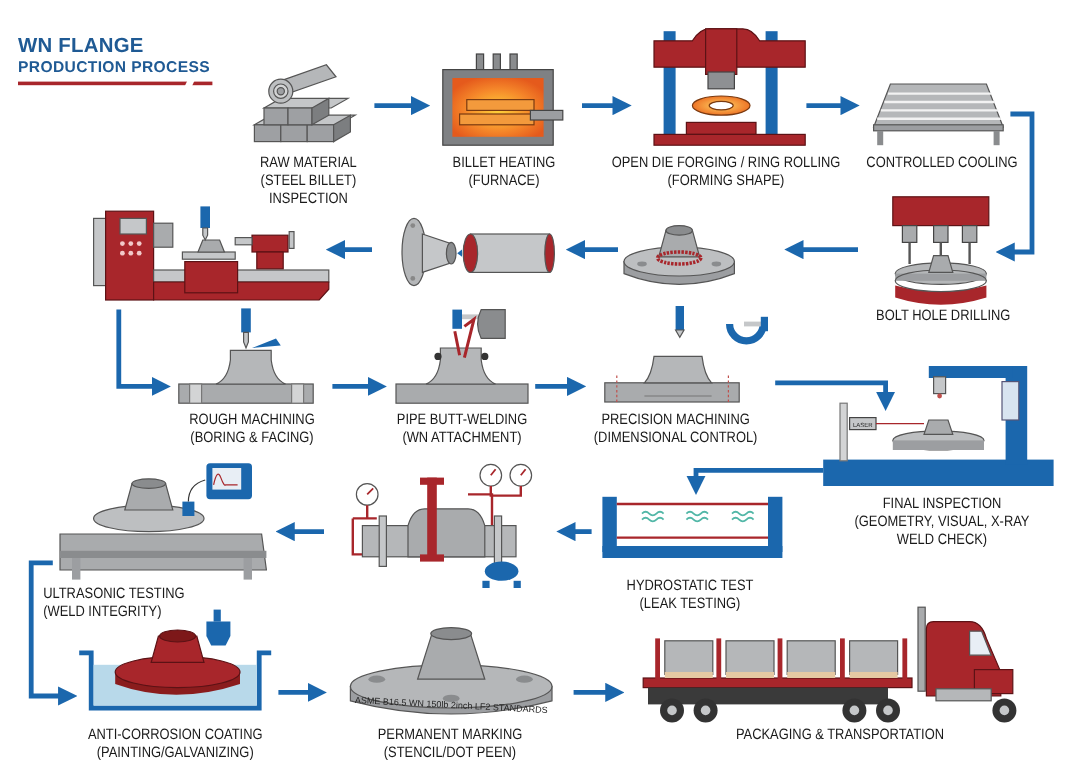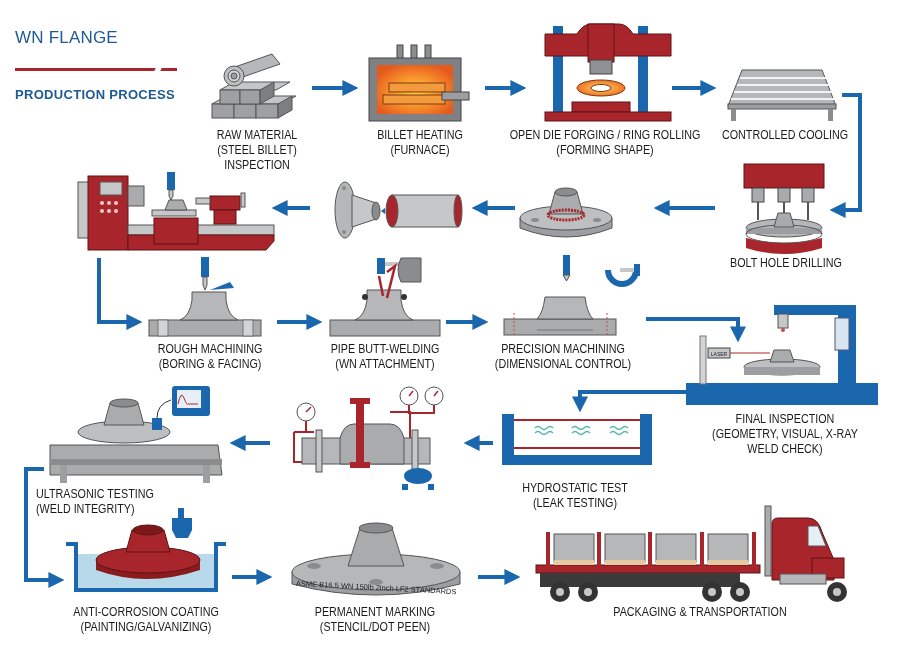--- a/index.html
+++ b/index.html
@@ -1,19 +1,19 @@
 <!DOCTYPE html>
 <html><head>
 <meta charset="utf-8">
 <style>
   html,body{margin:0;padding:0;background:#ffffff;}
   body{width:900px;height:648px;position:relative;overflow:hidden;font-family:"Liberation Sans","DejaVu Sans",sans-serif;}
   #art{position:absolute;left:0;top:0;width:900px;height:648px;}
-  .title1{position:absolute;left:15px;top:28px;font-size:17px;font-weight:normal;color:#1f5a94;letter-spacing:0.2px;}
-  .title2{position:absolute;left:15px;top:48px;font-size:13px;font-weight:bold;color:#1f5a94;letter-spacing:0.3px;margin-top:39px;}
+  .title1{position:absolute;left:15px;top:28px;font-size:17px;font-weight:bold;color:#1f5a94;letter-spacing:0.2px;}
+  .title2{position:absolute;left:15px;top:48px;font-size:13px;font-weight:bold;color:#1f5a94;letter-spacing:0.3px;}
   .tline{position:absolute;left:15px;top:68px;width:162px;height:3px;background:#a8262b;}
   .tline .gap{position:absolute;left:140px;top:-1px;width:6px;height:5px;background:#fff;transform:skewX(-25deg);}
   .lbl{position:absolute;text-align:center;font-family:"Liberation Sans","DejaVu Sans",sans-serif;font-size:12.5px;line-height:15px;color:#1a1a1a;transform:scaleX(0.86);transform-origin:center top;white-space:nowrap;font-weight:500;}
   .lbl div{display:block;}
 </style>
 </head>
 <body>
 
 <div class="title1">WN FLANGE</div>
 <div class="title2">PRODUCTION PROCESS</div>

